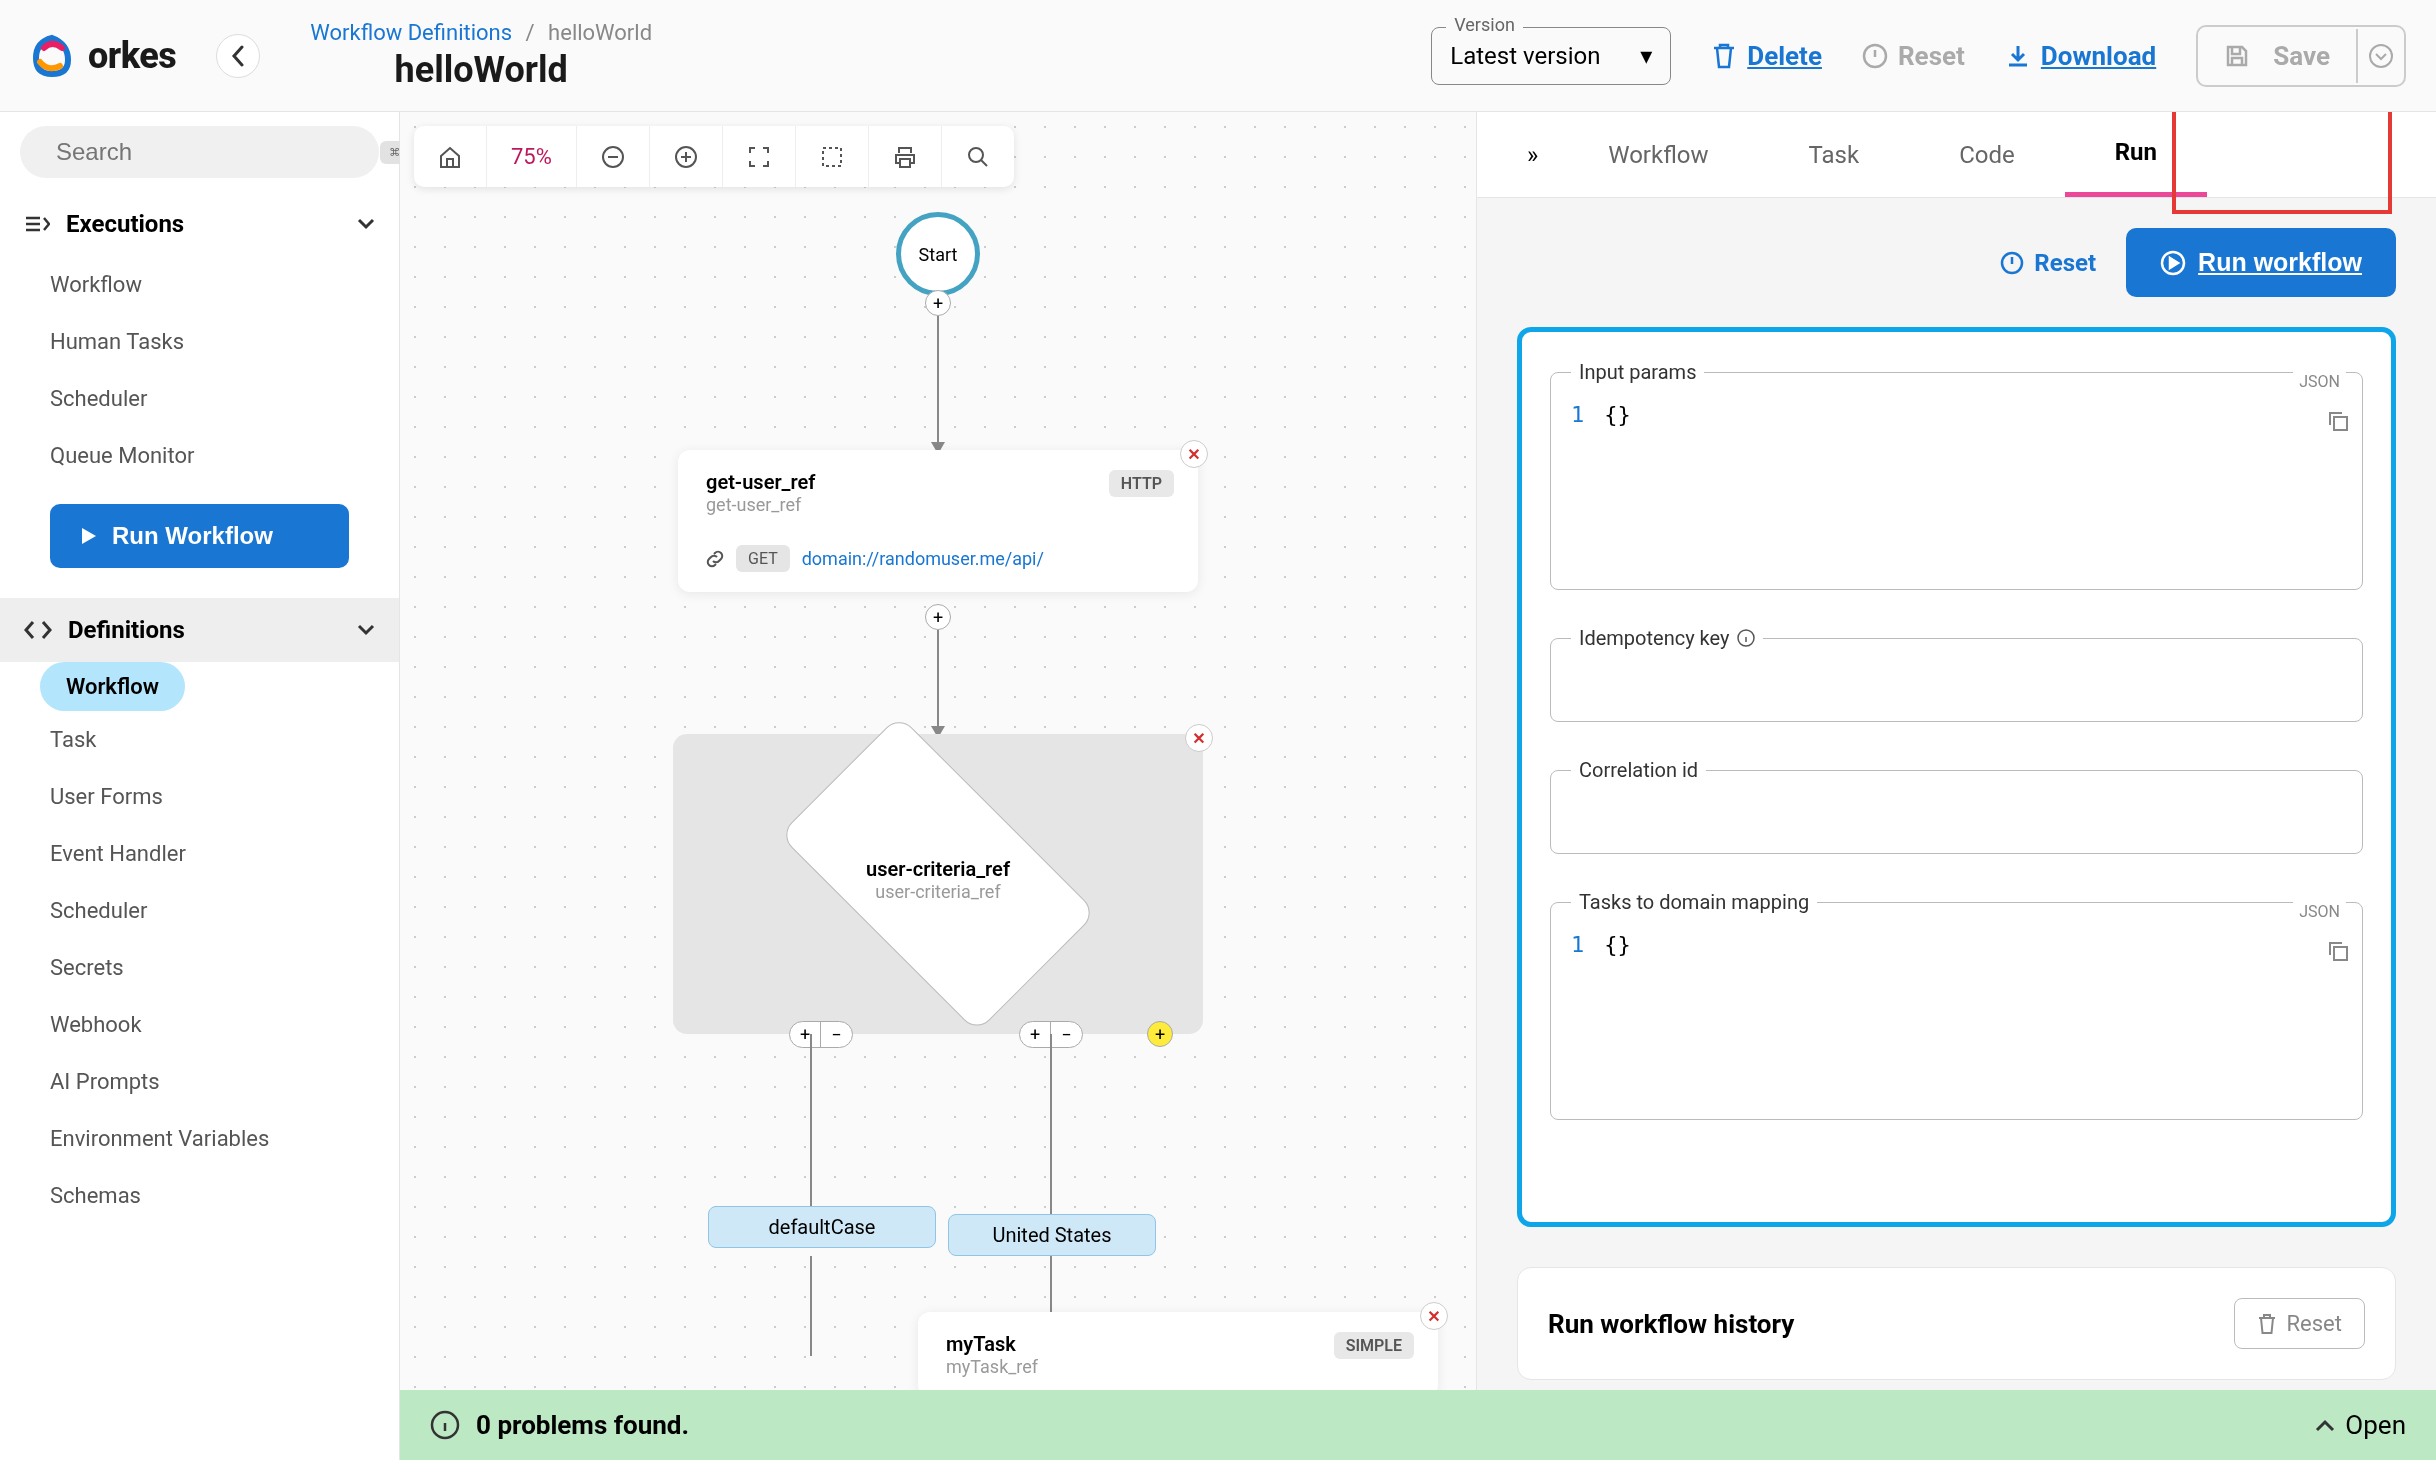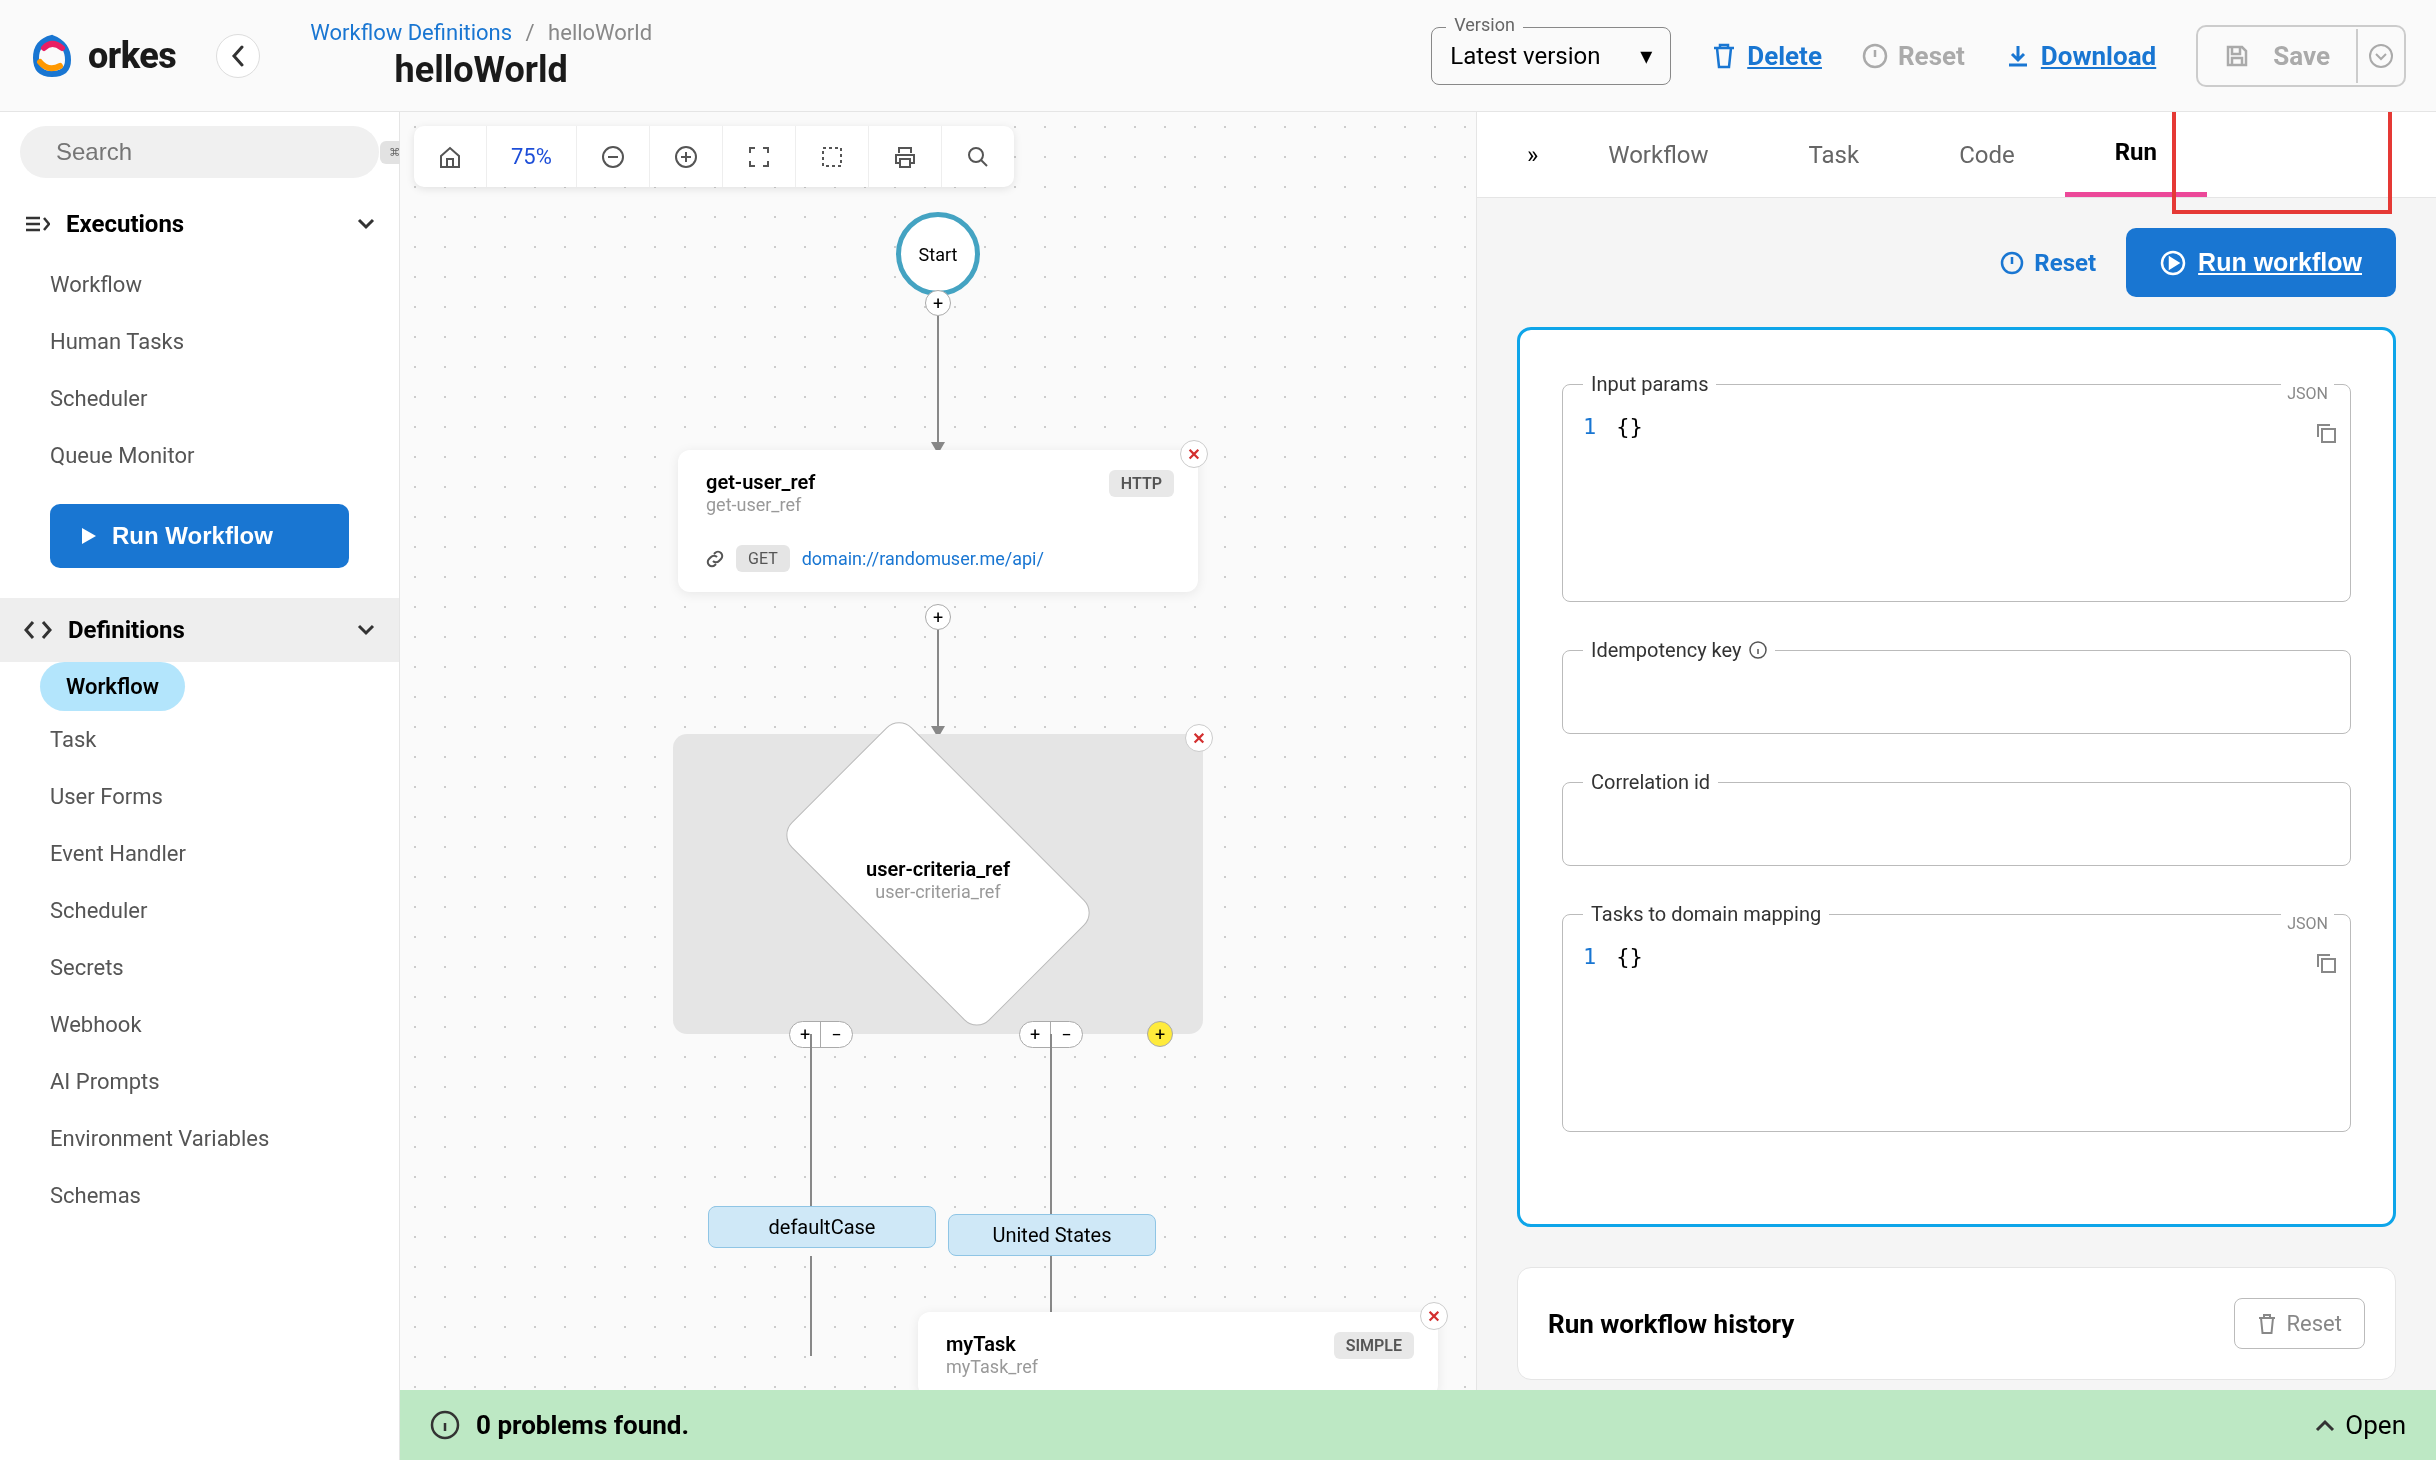--- a/index.html
+++ b/index.html
@@ -41,21 +41,21 @@
 .nav-section-header.shaded { background: #eee; }
 .nav-chevron { margin-left: auto; }
 .nav-items { padding-left: 50px; }
 .nav-item { padding: 16px 0; font-size: 22px; color: #555; cursor: pointer; }
 .nav-item.active { display: inline-block; background: #b3e5fc; border-radius: 40px; padding: 12px 26px; margin-left: -10px; color: #000; font-weight: 600; }
 .run-wf-btn { margin: 20px 50px 30px; background: #1976d2; color: #fff; border: none; border-radius: 10px; padding: 18px 30px; font-size: 24px; font-weight: 700; display: flex; align-items: center; gap: 14px; cursor: pointer; }
 
 
 .canvas-area { flex: 1; position: relative; background-image: radial-gradient(circle, #ccc 1px, transparent 1px); background-size: 30px 30px; background-color: #fafafa; }
 .toolbar { position: absolute; top: 14px; left: 14px; display: flex; background: #fff; border-radius: 10px; box-shadow: 0 2px 8px rgba(0,0,0,0.1); overflow: hidden; }
-.tool { padding: 18px 24px; border-right: 1px solid #eee; cursor: pointer; display: flex; align-items: center; font-size: 22px; color: #1d4ed8; }
+.tool { padding: 18px 24px; border-right: 1px solid #eee; cursor: pointer; display: flex; align-items: center; font-size: 22px; color: #be185d; }
 .tool:last-child { border-right: none; }
 
 
 .start-node { position: absolute; top: 100px; left: 50%; transform: translateX(-50%); width: 84px; height: 84px; border: 5px solid #44a3c2; border-radius: 50%; background: #fff; display: flex; align-items: center; justify-content: center; font-size: 18px; }
 .add-dot { width: 26px; height: 26px; border-radius: 50%; background: #fff; border: 1px solid #aaa; display: flex; align-items: center; justify-content: center; font-size: 18px; position: absolute; cursor: pointer; }
 .node-card { position: absolute; background: #fff; border-radius: 12px; box-shadow: 0 2px 12px rgba(0,0,0,0.08); padding: 20px 28px; }
 .node-card .close-x { position: absolute; top: -10px; right: -10px; width: 28px; height: 28px; border-radius: 50%; background: #fff; border: 1px solid #ccc; color: #d32f2f; display: flex; align-items: center; justify-content: center; font-size: 16px; cursor: pointer; font-weight: 700; }
 .node-title { font-size: 20px; font-weight: 600; }
 .node-sub { font-size: 18px; color: #999; }
 .node-badge { position: absolute; top: 20px; right: 24px; background: #e8e8e8; border-radius: 6px; padding: 4px 12px; font-size: 16px; font-weight: 600; color: #555; }
@@ -77,21 +77,21 @@
 .right-panel { width: 960px; background: #f5f5f5; display: flex; flex-direction: column; border-left: 1px solid #e5e5e5; position: relative; }
 .tabs { display: flex; align-items: center; background: #fff; border-bottom: 1px solid #e5e5e5; padding: 0 30px; }
 .tab-collapse { padding: 26px 20px; cursor: pointer; font-size: 24px; }
 .tab { padding: 26px 50px; font-size: 24px; color: #666; cursor: pointer; }
 .tab.active { color: #000; font-weight: 700; border-bottom: 5px solid #ec4899; }
 .highlight-box { position: absolute; border: 4px solid #e53935; pointer-events: none; }
 .panel-actions { display: flex; justify-content: flex-end; gap: 30px; padding: 30px 40px; align-items: center; }
 .reset-link { color: #1976d2; font-size: 24px; font-weight: 700; display: flex; align-items: center; gap: 10px; cursor: pointer; }
 .run-btn { background: #1976d2; color: #fff; border: none; border-radius: 10px; padding: 20px 34px; font-size: 25px; font-weight: 700; display: flex; align-items: center; gap: 12px; cursor: pointer; }
 .run-btn span.underline { text-decoration: underline; }
-.panel-body { flex: 1; background: #fff; margin: 0 40px 40px; border-radius: 14px; border: 3px solid #0ea5e9; padding: 42px; display: flex; flex-direction: column; gap: 36px; overflow-y: auto; }
+.panel-body { flex: 1; background: #fff; margin: 0 40px 40px; border-radius: 14px; border: 5px solid #0ea5e9; padding: 28px; display: flex; flex-direction: column; gap: 36px; overflow-y: auto; }
 .fieldset { border: 1px solid #bbb; border-radius: 8px; padding: 18px 20px; position: relative; }
 .fieldset legend { font-size: 20px; color: #333; padding: 0 8px; display: flex; align-items: center; gap: 8px; }
 .json-tag { position: absolute; top: -12px; right: 16px; font-size: 16px; color: #888; background: #fff; padding: 0 6px; }
 .code-line { display: flex; gap: 20px; font-family: "Menlo", monospace; font-size: 22px; }
 .code-ln { color: #1976d2; }
 .copy-ic { position: absolute; bottom: 12px; right: 12px; cursor: pointer; color: #888; }
 .tall { min-height: 230px; }
 .text-input { border: none; width: 100%; font-size: 20px; outline: none; padding: 6px 0; }
 .history-card { background: #fff; margin: 0 40px 80px; border-radius: 14px; border: 1px solid #e5e5e5; padding: 30px; display: flex; align-items: center; justify-content: space-between; }
 .history-title { font-size: 26px; font-weight: 700; }

